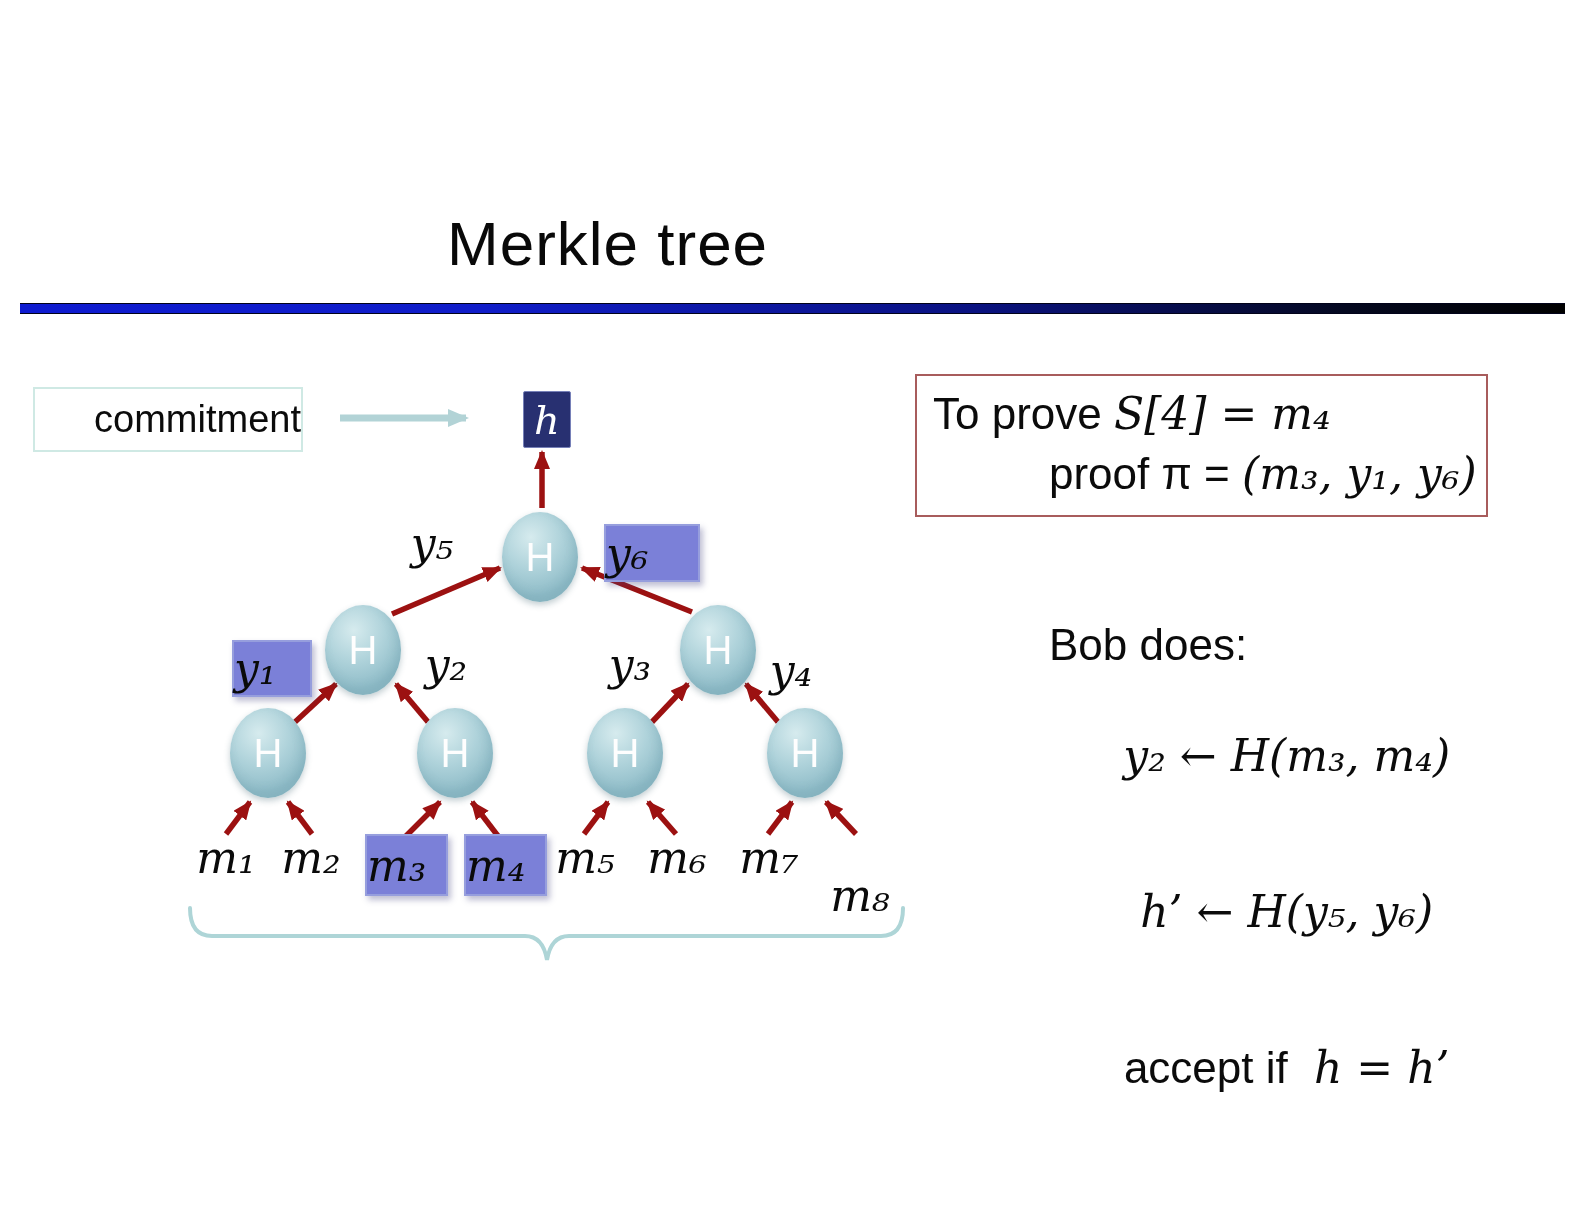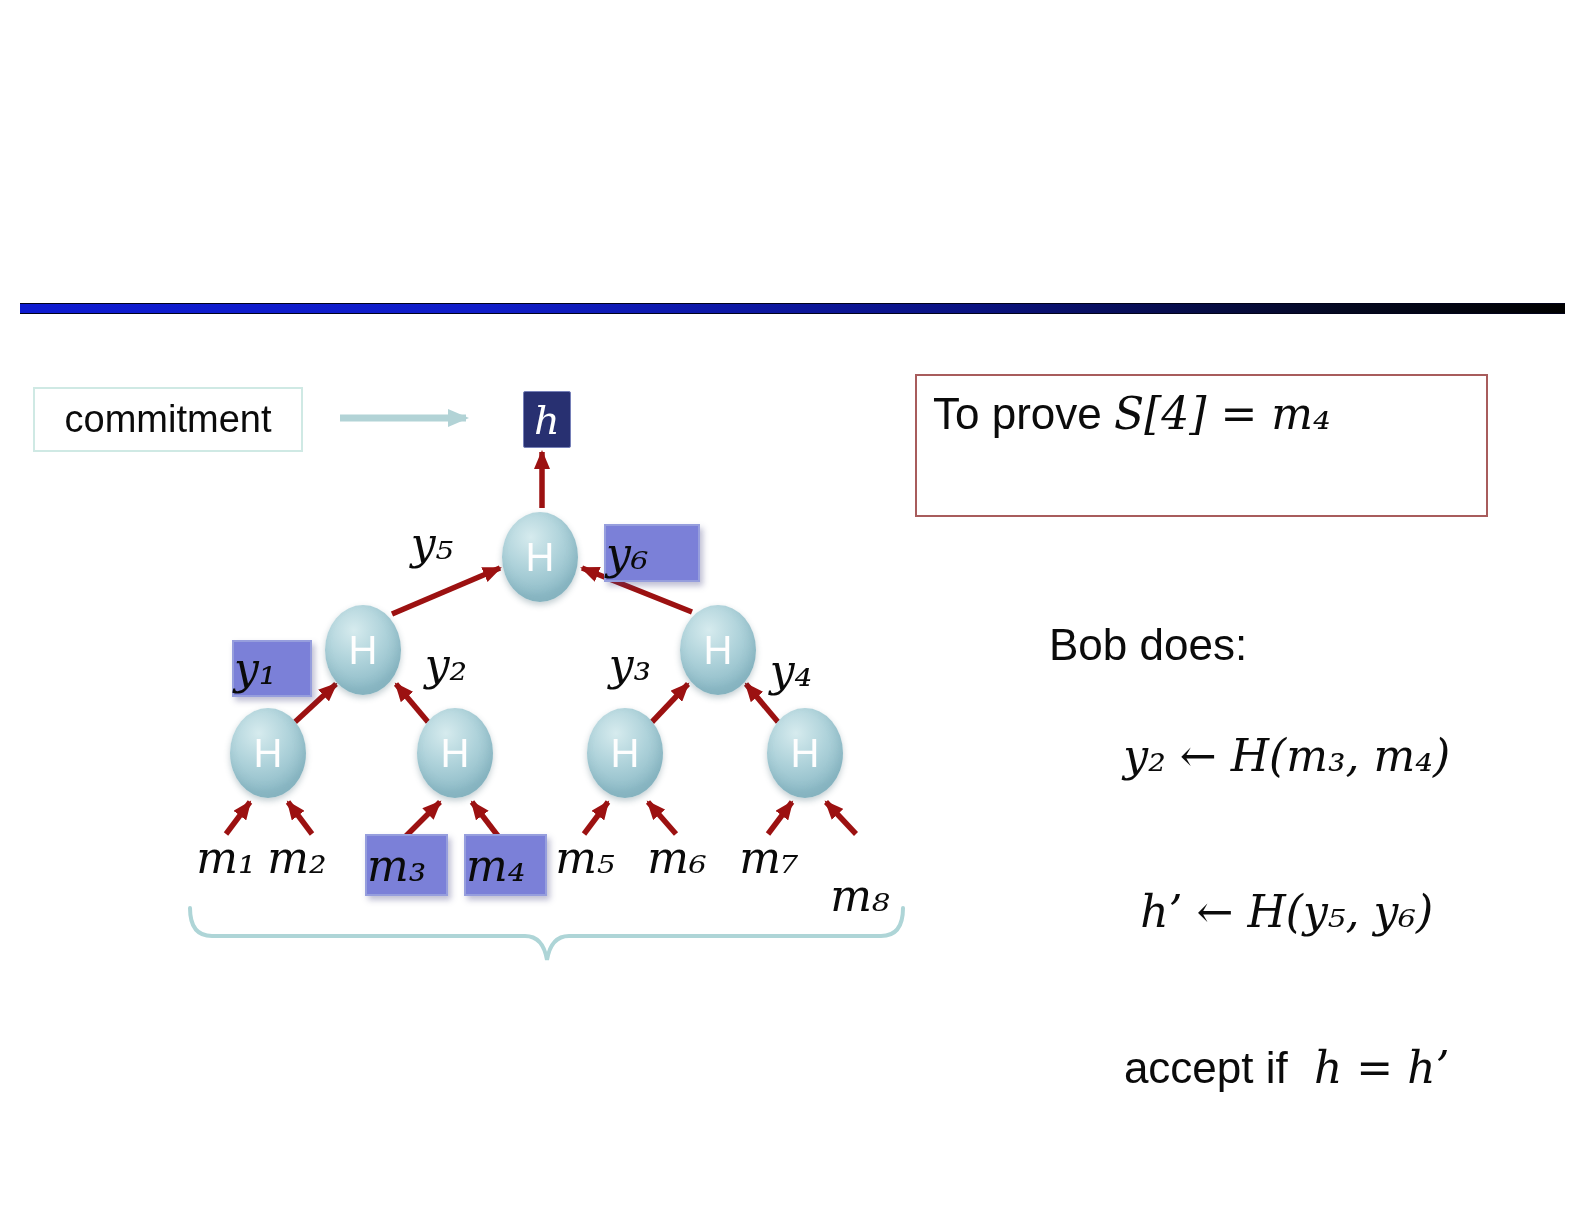--- a/index.html
+++ b/index.html
@@ -14,21 +14,21 @@
   .subtitle { top:232px; left:853px; font-size:40px; color:#0a0a0a; }
   .rule {
     top:303px; left:20px; width:1545px; height:9px;
     background:linear-gradient(to right,#0e1bd0 0%,#101dc9 30%,#0a1280 62%,#04081f 86%,#000 100%);
     border-top:1px solid #02031a; border-bottom:1px solid #02031a;
   }
 
   .commitment-box {
     top:387px; left:33px; width:266px; height:61px;
     border:2px solid #cfe9e4; background:#fff;
-    display:flex; align-items:center; justify-content:center;
+    display:flex; align-items:center; justify-content:flex-end;
     font-size:38px;
   }
 
   .hash-box {
     top:391px; left:523px; width:46px; height:55px;
     background:#283071; border:1px solid #7680b8; border-radius:2px;
     display:flex; align-items:center; justify-content:center;
     color:#fff; font-size:40px;
   }
 
@@ -57,21 +57,21 @@
   .hl-y6 { top:524px; left:604px; width:92px; height:54px; }
   .hl-m3 { top:834px; left:365px; width:79px; height:58px; }
   .hl-m4 { top:834px; left:464px; width:79px; height:58px; }
 
   .tree-label { transform:translateX(-50%); font-size:44px; color:#0a0a0a; line-height:1; }
   .lb-y5 { top:522px; left:432px; }
   .lb-y2 { top:643px; left:446px; }
   .lb-y3 { top:643px; left:630px; }
   .lb-y4 { top:649px; left:791px; }
   .lb-m1 { top:836px; left:226px; }
-  .lb-m2 { top:836px; left:297px; }
+  .lb-m2 { top:836px; left:311px; }
   .lb-m5 { top:836px; left:585px; }
   .lb-m6 { top:836px; left:677px; }
   .lb-m7 { top:836px; left:769px; }
   .lb-m8 { top:874px; left:860px; }
 
   .caption { top:962px; left:540px; transform:translateX(-50%); font-size:46px; white-space:pre; }
 
   .proof-box {
     top:374px; left:915px; width:573px; height:143px;
     border:2px solid #a85c5c; background:#fff;
@@ -85,20 +85,21 @@
   .bob-line { font-size:44px; line-height:52px; text-align:center; white-space:pre; }
   .bob-line .arrow-glyph { font-family:"DejaVu Serif",serif; font-style:normal; padding:0 14px; }
 
   svg.overlay { position:absolute; top:0; left:0; pointer-events:none; }
 </style>
 </head>
 <body>
 
 <div class="slide">
 
+  <div class="abs title">Merkle tree</div>
   <div class="abs rule"></div>
 
   <svg class="overlay" width="1584" height="1224" viewBox="0 0 1584 1224">
     <defs>
       <marker id="redhead" markerUnits="userSpaceOnUse" markerWidth="20" markerHeight="16" refX="17" refY="8" orient="auto">
         <path d="M0,0 L19,8 L0,16 z" fill="#9c1111"></path>
       </marker>
       <marker id="tealhead" markerUnits="userSpaceOnUse" markerWidth="22" markerHeight="18" refX="18" refY="9" orient="auto">
         <path d="M0,0 L21,9 L0,18 z" fill="#b2d3d6"></path>
       </marker>
@@ -179,20 +180,21 @@
   <div class="abs tree-label math lb-m1">m₁</div>
   <div class="abs tree-label math lb-m2">m₂</div>
   <div class="abs tree-label math lb-m5">m₅</div>
   <div class="abs tree-label math lb-m6">m₆</div>
   <div class="abs tree-label math lb-m7">m₇</div>
   <div class="abs tree-label math lb-m8">m₈</div>
 
 
   <div class="abs proof-box">
     <div class="proof-line1"><span>To prove </span><span class="math">S[4] =  m₄</span></div>
+    <div class="proof-line2"><span>proof π = </span><span class="math"> (m₃, y₁, y₆)</span></div>
   </div>
 
   <div class="abs bob">
     <div class="bob-heading">Bob does:</div>
     <div class="bob-line">
       <span class="math">y₂</span><span class="arrow-glyph">←</span><span class="math">H(m₃, m₄)</span>
     </div>
     <div class="bob-line">
       <span class="math">h’</span><span class="arrow-glyph">←</span><span class="math">H(y₅, y₆)</span>
     </div>

